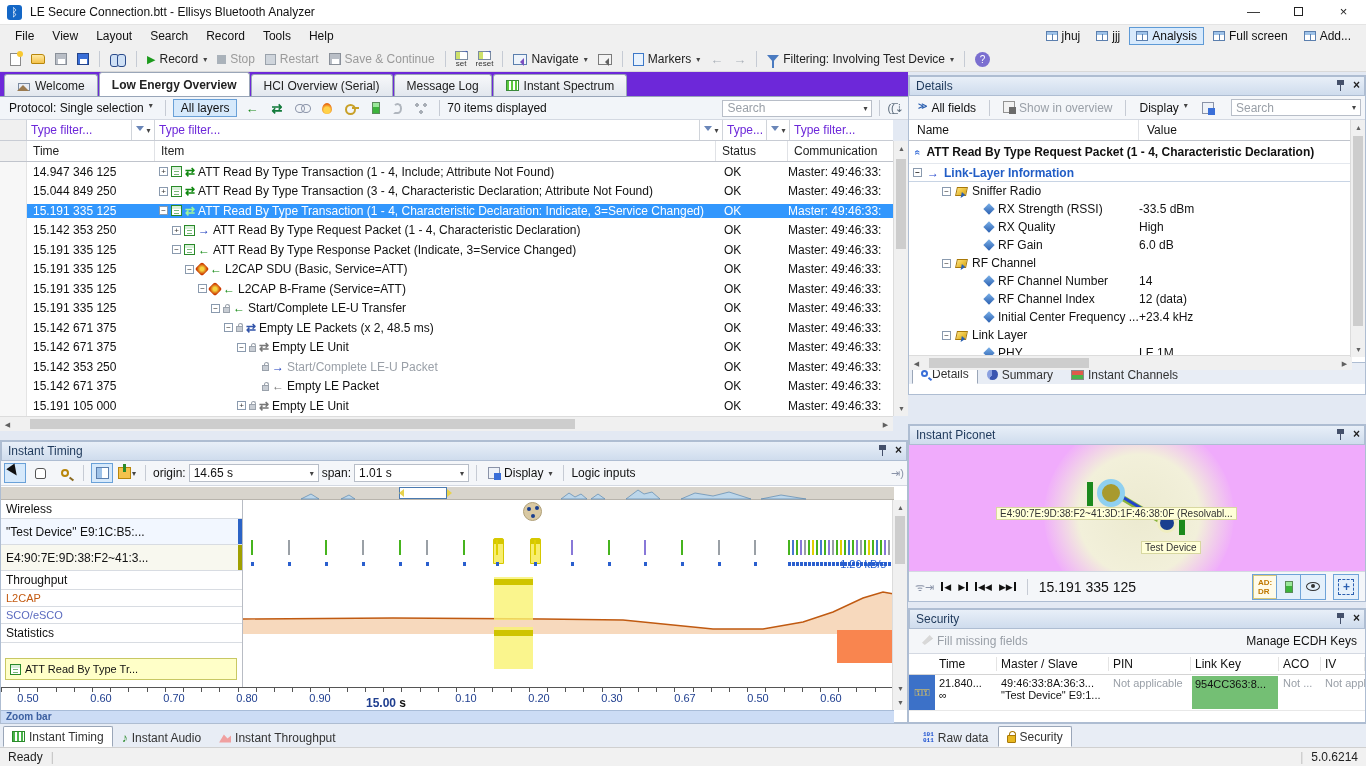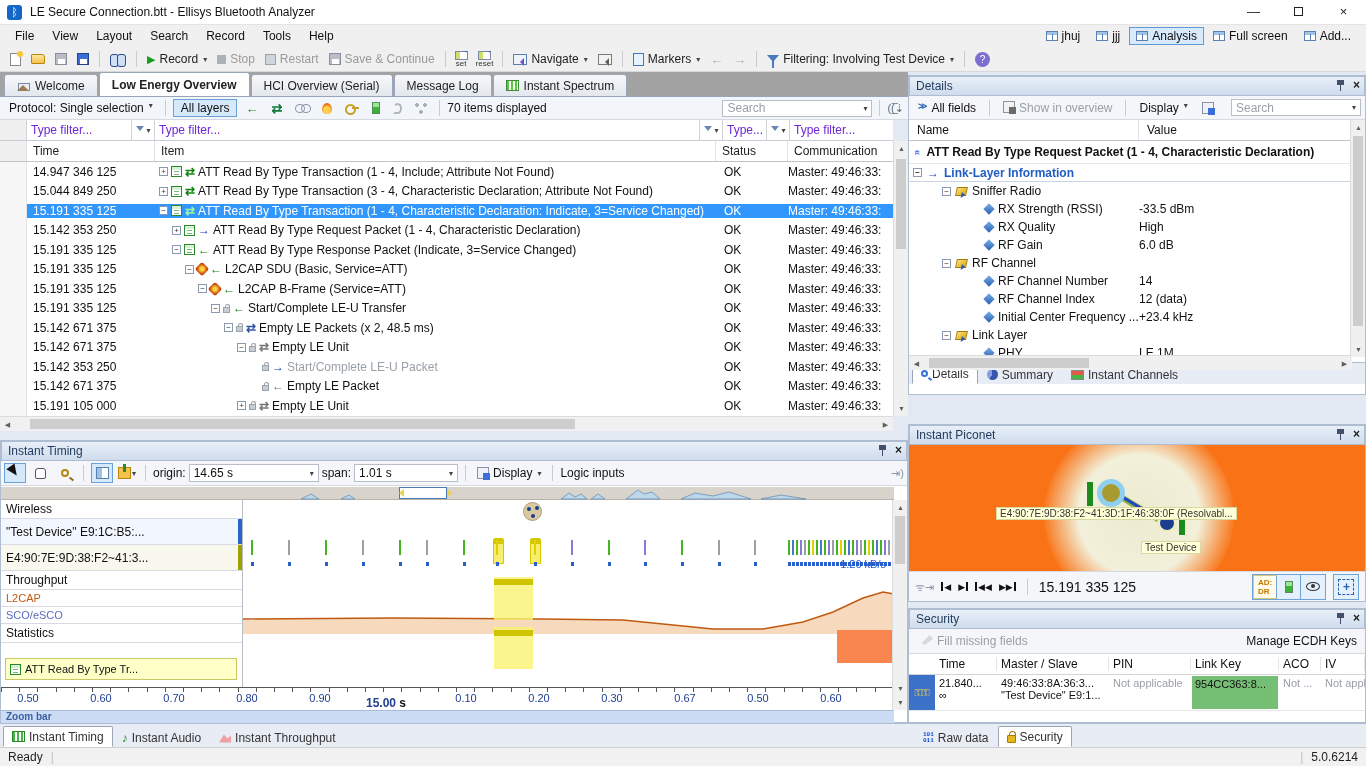--- a/index.html
+++ b/index.html
@@ -46,21 +46,21 @@
   .setres .g{width:13px;height:9px;border:1px solid #7a8aa0;background:linear-gradient(90deg,#cde06a 0 4px,#fff 4px);position:relative;}
   .setres .g:after{content:"→";position:absolute;right:-2px;top:-5px;color:#2244cc;font-size:8px;}
   .navwin{width:14px;height:11px;border:1px solid #5b7fae;background:#eef4fb;position:relative;}
   .navwin:after{content:"";position:absolute;left:2px;top:3px;border:4px solid transparent;border-right-color:#7a4fc0;}
   .markers-ico{width:11px;height:13px;border:1px solid #3c78c8;background:#e8f2fd;}
   .funnel{width:0;height:0;border:6px solid transparent;border-top:7px solid #4a7ac0;position:relative;top:2px;}
   .funnel:after{content:"";position:absolute;left:-1px;top:-2px;width:2px;height:8px;background:#4a7ac0;}
   .help-ico{width:15px;height:15px;border-radius:50%;background:#7b6fd0;color:#fff;font-size:10px;text-align:center;line-height:15px;}
   .arr-g{color:#1a8a1a;font-weight:bold;font-size:13px;}
   .arr-gray{color:#aab0b8;font-weight:bold;font-size:13px;}
-  #doctabs{left:0;top:72px;width:908px;height:25px;background:#a3a3a3;border-bottom:1px solid #98a5b8;display:flex;align-items:flex-end;padding-left:4px;}
+  #doctabs{left:0;top:72px;width:908px;height:25px;background:#6d28d9;border-bottom:1px solid #98a5b8;display:flex;align-items:flex-end;padding-left:4px;}
   .dtab{display:flex;align-items:center;gap:5px;height:22px;padding:0 12px;border:1px solid #9aa6b8;border-bottom:none;border-radius:3px 3px 0 0;background:linear-gradient(#f7f8fa,#e2e7ee);margin-right:1px;color:#222;}
   .dtab.on{background:#fff;font-weight:bold;height:24px;position:relative;z-index:2;}
   #tabnav{position:absolute;right:4px;top:76px;display:flex;gap:6px;color:#333;font-size:11px;}
   .home-ico{width:13px;height:11px;position:relative;}
   .home-ico:before{content:"";position:absolute;left:1px;bottom:0;width:10px;height:6px;background:#e8ecf4;border:1px solid #7a8aa0;}
   .home-ico:after{content:"";position:absolute;left:0;top:-1px;border:6px solid transparent;border-bottom:6px solid #9a7a50;}
   .spec-ico{width:13px;height:11px;border:1px solid #3a8a3a;background:repeating-linear-gradient(90deg,#5ac83c 0 2px,#fff 2px 4px);}
 
   #ovbar{left:0;top:97px;width:908px;height:23px;background:#f2f5f9;border-bottom:1px solid #d4d9e2;display:flex;align-items:center;padding:0 4px;gap:3px;}
   .flat-btn{display:flex;gap:4px;padding:1px 5px;}
@@ -179,21 +179,21 @@
   .llarrow{color:#2244cc;font-weight:bold;font-size:12px;}
   .tabstrip{display:flex;align-items:flex-end;background:#e8edf5;border-top:1px solid #aebdd2;height:22px;padding-left:3px;}
   .btab{display:flex;align-items:center;gap:4px;height:19px;padding:0 8px;color:#333;border:1px solid transparent;}
   .btab.on{background:#fff;border:1px solid #9aa6b8;border-bottom:1px solid #fff;border-radius:2px 2px 0 0;height:21px;}
   .mag-b{width:7px;height:7px;border:2px solid #3a6fd8;border-radius:50%;position:relative;}
   .mag-b:after{content:"";position:absolute;left:5px;top:6px;width:4px;height:2px;background:#3a6fd8;transform:rotate(40deg);}
   .pie-ico{width:11px;height:11px;border-radius:50%;background:conic-gradient(#3a55b0 0 60%,#8aa0e0 60% 100%);}
   .chan-ico{width:13px;height:10px;background:linear-gradient(#e05a4a 0 4px,#4ab44a 4px);border:1px solid #888;}
 
   
-  #piconet-canvas{position:relative;height:126px;background:#f97316;overflow:hidden;}
+  #piconet-canvas{position:relative;height:126px;background:#f0abfc;overflow:hidden;}
   #glow{position:absolute;left:135px;top:-25px;width:190px;height:190px;border-radius:50%;background:radial-gradient(circle,#ecead0 0%,#f2f0da 45%,rgba(255,255,255,0) 72%);}
   .gbar{position:absolute;width:6px;background:#1c8a1c;}
   #master{position:absolute;left:188px;top:34px;width:28px;height:28px;border-radius:50%;background:#a89a2e;border:5px solid #8fd0f0;}
   #slave{position:absolute;left:248px;top:68px;width:20px;height:20px;border-radius:50%;background:#1a3f8f;border:3px solid #f0eec0;}
   .nlabel{position:absolute;background:#ffffd8;border:1px solid #d8d8a0;font-size:10px;padding:0 3px;color:#333;white-space:nowrap;}
   #piconet-toolbar{height:30px;background:#f4f6f9;border-top:1px solid #d4d9e2;display:flex;align-items:center;padding:0 6px;gap:7px;}
   .pb{display:flex;align-items:center;gap:1px;font-size:9px;color:#111;}
   .pb .bar{width:2px;height:9px;background:#111;}
   .grp{display:flex;border:1px solid #6ea3d8;background:#e4f0fb;}
   .grp>div{border-right:1px solid #6ea3d8;padding:1px 3px;display:flex;align-items:center;justify-content:center;min-width:24px;height:24px;}
@@ -706,21 +706,21 @@
         <span class="mark-ico"></span>
         <span class="dd">▾</span>
       </span>
     <span class="sep"></span>
     <span>origin:</span>
     <span class="combo" style="width:130px">
         <span>14.65 s</span>
         <span class="dd">▾</span>
       </span>
     <span>span:</span>
-    <span class="combo" style="width:104px">
+    <span class="combo" style="width:115px">
         <span>1.01 s</span>
         <span class="dd">▾</span>
       </span>
     <span class="sep"></span>
     <span class="tt-btn" style="width:auto;gap:4px;padding:0 3px">
         <span class="disp-ico"></span>
         <span>Display</span>
         <span class="dd">▾</span>
       </span>
     <span class="sep"></span>

